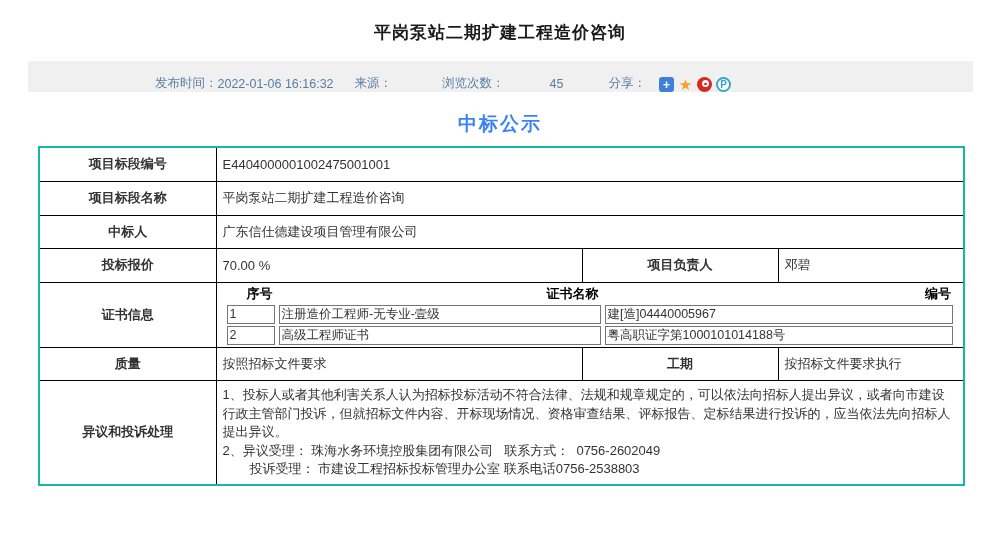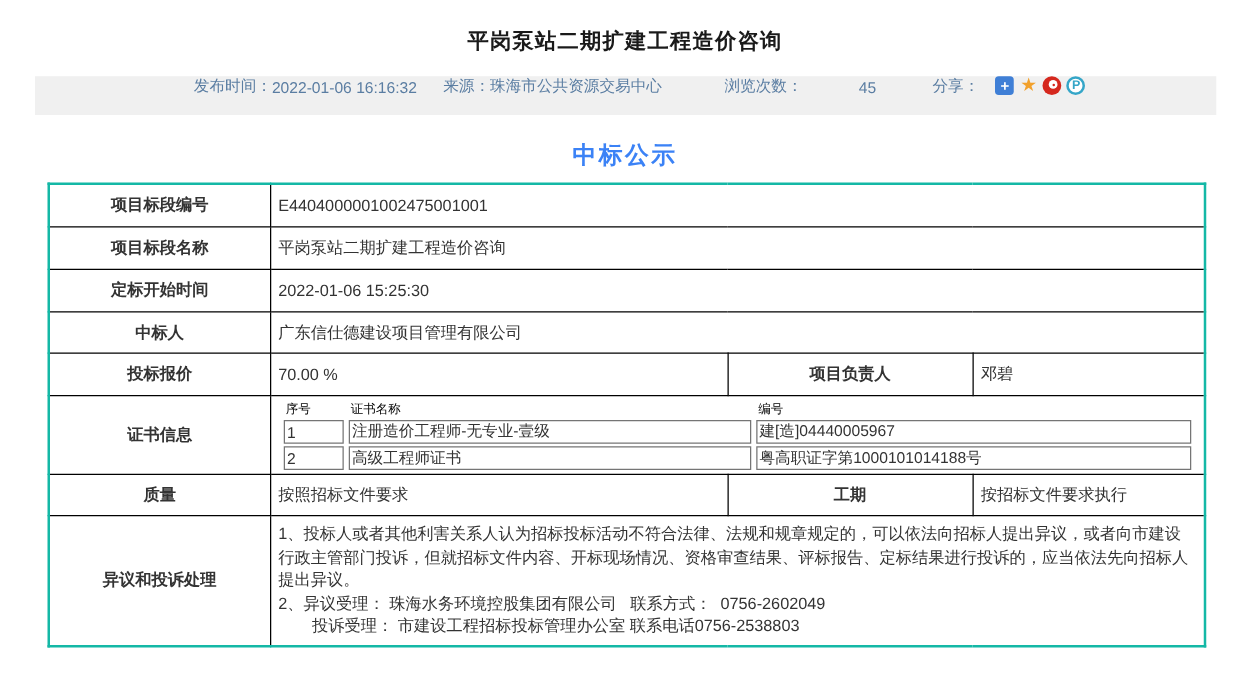--- a/index.html
+++ b/index.html
@@ -8,21 +8,21 @@
     width: 1000px; height: 544px;
     font-family: "Liberation Sans", "DejaVu Sans", sans-serif;
     color: #333; overflow: hidden; position: relative;
   }
   .page-title {
     text-align: center; font-size: 17px; font-weight: bold; color: #1a1a1a;
     padding-top: 21px; letter-spacing: 1px;
   }
   .meta-bar {
     margin: 17px 27px 0 28px; height: 31px; background: #f0f0f0;
-    display: flex; align-items: flex-start;
+    display: flex; align-items: flex-end;
     font-size: 12.5px; color: #5a7da2; white-space: nowrap;
   }
   .meta-item { display: inline-flex; align-items: center; }
   .m-publish { margin-left: 127px; }
   .m-source  { margin-left: 21px; }
   .m-views   { margin-left: 50px; gap: 45px; }
   .m-share   { margin-left: 45px; }
   .share-icons { display: inline-flex; align-items: center; margin-left: 13px; gap: 4px; }
   .s-icon { width: 15px; height: 15px; display: inline-flex; align-items: center; justify-content: center; cursor: pointer; }
   .icon-qzone { background: #3f7fd6; border-radius: 3px; color: #fff; font-weight: bold; font-size: 12px; line-height: 1; }
@@ -44,39 +44,38 @@
     border: 1px solid #000; font-size: 13px; color: #333;
     vertical-align: middle; padding: 0 6px; overflow: hidden;
   }
   td.lbl { font-weight: bold; text-align: center; color: #000; padding: 0 2px; }
   .h34 { height: 34px; } .h33 { height: 33px; }
   td.cert-cell { padding: 1px 2px; vertical-align: top; height: 63px; }
   table.cert {
     width: 100%; border-collapse: separate; border-spacing: 4px 2px; table-layout: fixed;
   }
   table.cert td { border: none; font-size: 12.5px; padding: 0 2px; height: 17px; }
-  table.cert td.cert-h { font-weight: normal; text-align: left; color: #000; height: 15px; font-size: 10px; }
+  table.cert td.cert-h { font-weight: bold; text-align: right; color: #000; height: 15px; font-size: 13px; }
   table.cert td.cert-d { border: 1px solid #757575; background: #fff; }
   td.objection-cell { padding: 4px 8px 6px 8px; vertical-align: top; height: 105px; }
   .objection-line { line-height: 18.5px; white-space: pre-wrap; }
   .objection-indent { padding-left: 27px; }
 </style>
 </head>
 <body>
 
 <div class="page-title">平岗泵站二期扩建工程造价咨询</div>
 
 <div class="meta-bar">
   <span class="meta-item m-publish">
     <span>发布时间：</span>
       <span>2022-01-06 16:16:32</span>
   </span>
   <span class="meta-item m-source">
     <span>来源：</span>
-      <span>珠海市公共资源交易中心</span>
   </span>
   <span class="meta-item m-views">
     <span>浏览次数：</span>
       <span>45</span>
   </span>
   <span class="meta-item m-share">
     <span>分享：</span>
   </span>
   <span class="share-icons">
     <span class="s-icon icon-qzone">+</span>
@@ -99,24 +98,20 @@
       <col style="width:186px">
     </colgroup>
   <tbody>
       <tr>
     <td class="lbl h34">项目标段编号</td>
     <td colspan="3">E4404000001002475001001</td>
   </tr>
   <tr>
     <td class="lbl h34">项目标段名称</td>
     <td colspan="3">平岗泵站二期扩建工程造价咨询</td>
-  </tr>
-  <tr>
-    <td class="lbl h34">定标开始时间</td>
-    <td colspan="3">2022-01-06 15:25:30</td>
   </tr>
   <tr>
     <td class="lbl h33">中标人</td>
     <td colspan="3">广东信仕德建设项目管理有限公司</td>
   </tr>
   <tr>
     <td class="lbl h34">投标报价</td>
     <td>70.00 %</td>
     <td class="lbl">项目负责人</td>
     <td>邓碧</td>

